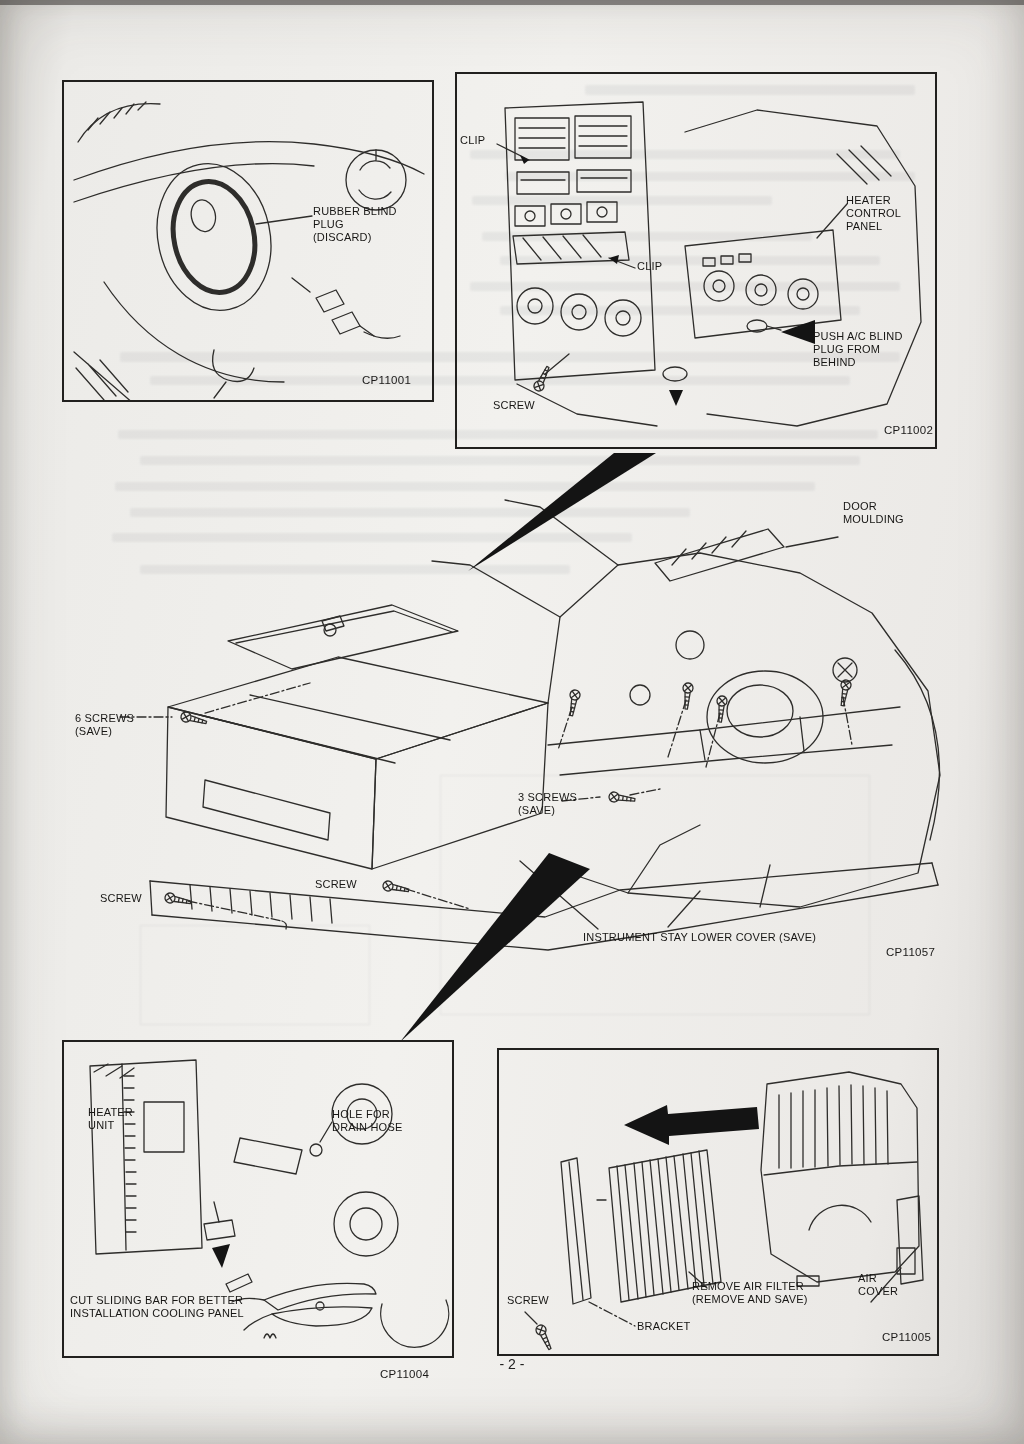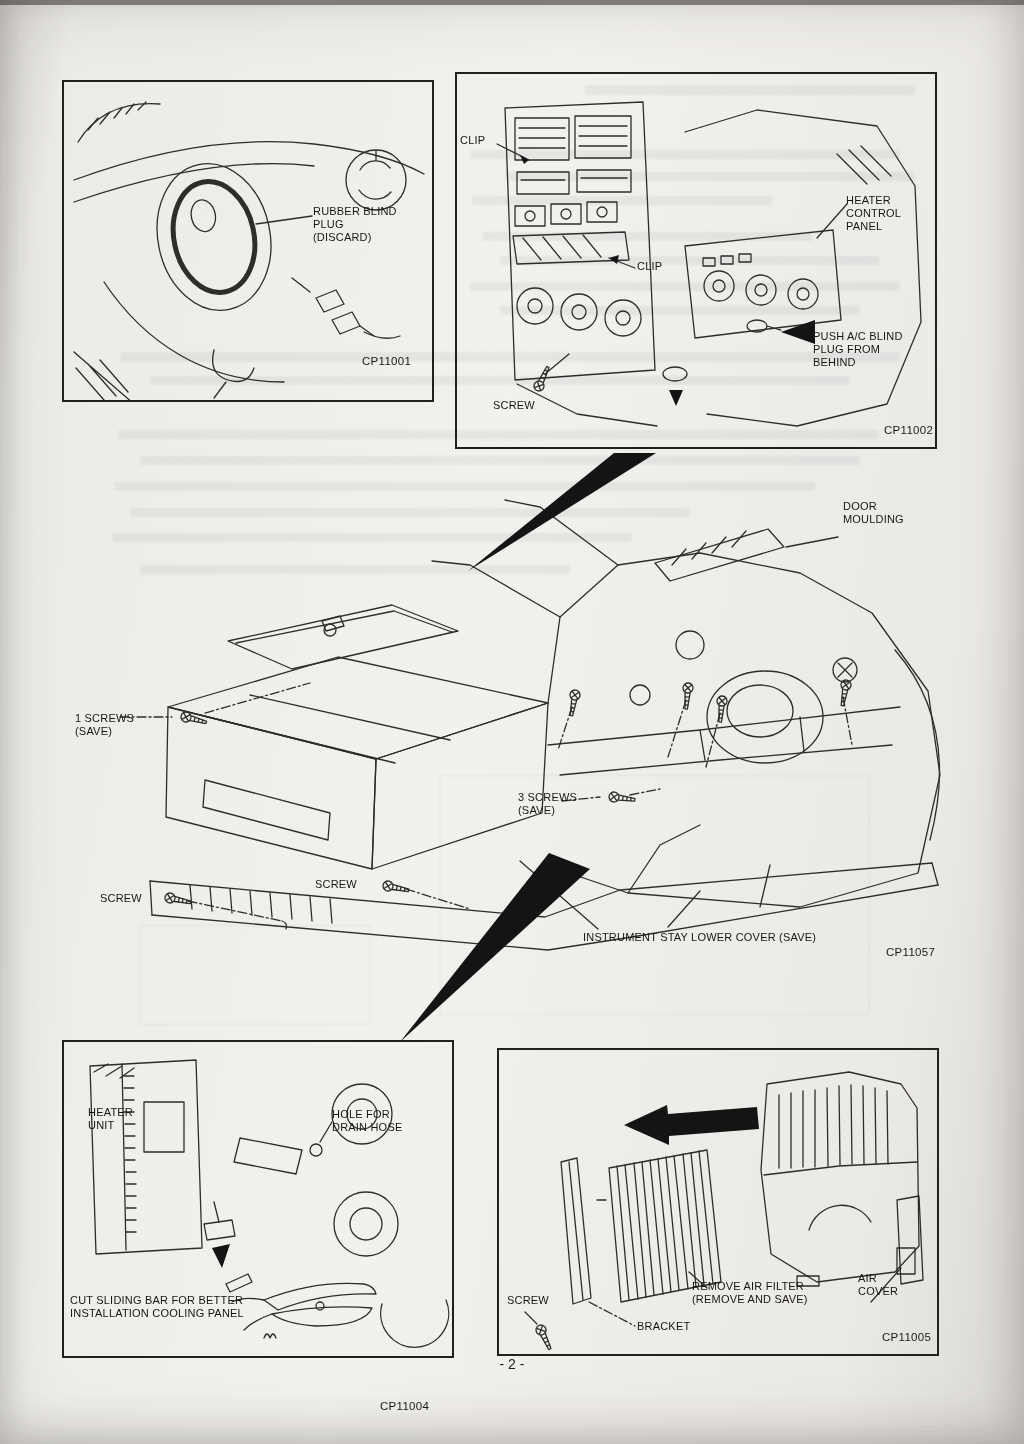--- a/index.html
+++ b/index.html
@@ -72,21 +72,21 @@
         <path d="M10,270 L70,322 M12,286 l28,32 M24,282 l28,32 M36,278 l28,32"></path>
         <path d="M40,200 C80,260 140,300 220,300"></path>
         <path d="M300,250 q20,10 36,4"></path>
         <line x1="192" y1="142" x2="248" y2="134"></line>
       </g>
     </svg>
   </div>
   <div class="lbl" style="left:313px;top:205px">RUBBER BLIND
 PLUG
 (DISCARD)</div>
-  <div class="code" style="left:362px;top:355px">CP11001</div>
+  <div class="code" style="left:362px;top:374px">CP11001</div>
 
   <div class="panel" style="left:455px;top:72px;width:482px;height:377px">
     <svg width="478" height="373" viewBox="0 0 478 373">
       <g stroke="#2e2d2b" stroke-width="1.3" fill="none" stroke-linecap="round" stroke-linejoin="round">
         <defs>
           <g id="scr2">
             <circle cx="0" cy="0" r="5"></circle>
             <line x1="-3" y1="-3" x2="3" y2="3"></line>
             <line x1="-3" y1="3" x2="3" y2="-3"></line>
             <path d="M5,-2.5 L21,-1.2 L21,1.2 L5,2.5"></path>
@@ -232,21 +232,21 @@
       <line x1="598" y1="484" x2="520" y2="416"></line>
       <line x1="668" y1="482" x2="700" y2="446"></line>
     </g>
     <g fill="#141414" stroke="none">
       <polygon points="614,8 656,8 468,126"></polygon>
       <polygon points="549,408 590,424 400,597"></polygon>
     </g>
   </svg>
   <div class="lbl" style="left:843px;top:500px">DOOR
 MOULDING</div>
-  <div class="lbl" style="left:75px;top:712px">1 SCREWS
+  <div class="lbl" style="left:75px;top:712px">6 SCREWS
 (SAVE)</div>
   <div class="lbl" style="left:518px;top:791px">3 SCREWS
 (SAVE)</div>
   <div class="lbl" style="left:100px;top:892px">SCREW</div>
   <div class="lbl" style="left:315px;top:878px">SCREW</div>
   <div class="lbl" style="left:583px;top:931px">INSTRUMENT STAY LOWER COVER (SAVE)</div>
   <div class="code" style="left:886px;top:946px">CP11057</div>
 
   <div class="panel" style="left:62px;top:1040px;width:392px;height:318px">
     <svg width="388" height="314" viewBox="0 0 388 314">
@@ -277,21 +277,21 @@
         <polygon points="148,206 166,202 158,226"></polygon>
       </g>
     </svg>
   </div>
   <div class="lbl" style="left:88px;top:1106px">HEATER
 UNIT</div>
   <div class="lbl" style="left:332px;top:1108px">HOLE FOR
 DRAIN HOSE</div>
   <div class="lbl" style="left:70px;top:1294px">CUT SLIDING BAR FOR BETTER
 INSTALLATION COOLING PANEL</div>
-  <div class="code" style="left:380px;top:1400px">CP11004</div>
+  <div class="code" style="left:380px;top:1368px">CP11004</div>
 
   <div class="panel" style="left:497px;top:1048px;width:442px;height:308px">
     <svg width="438" height="304" viewBox="0 0 438 304">
       <g stroke="#2e2d2b" stroke-width="1.3" fill="none" stroke-linecap="round" stroke-linejoin="round">
         <defs>
           <g id="scr5">
             <circle cx="0" cy="0" r="5"></circle>
             <line x1="-3" y1="-3" x2="3" y2="3"></line>
             <line x1="-3" y1="3" x2="3" y2="-3"></line>
             <path d="M5,-2.5 L21,-1.2 L21,1.2 L5,2.5"></path>

